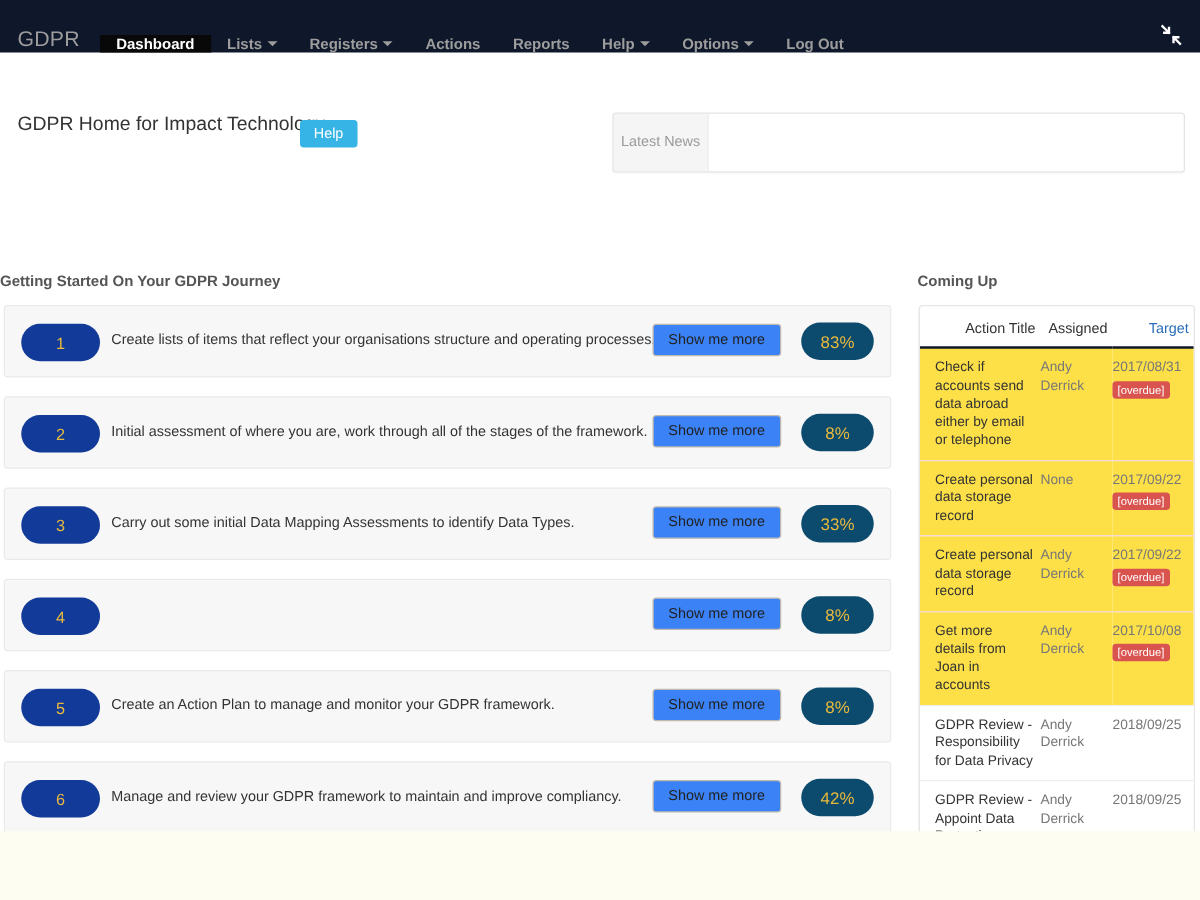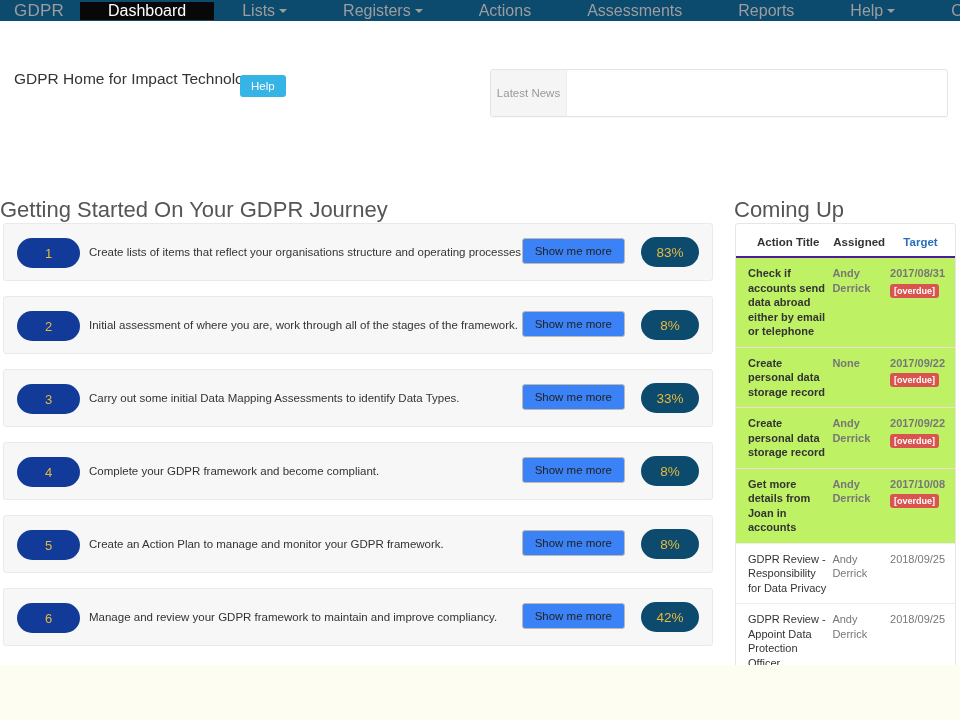--- a/index.html
+++ b/index.html
@@ -17,41 +17,42 @@
   }
   #page-bottom-fill {
     position: absolute;
     left: 0; top: 665px; width: 960px; height: 55px;
     background: #fdfdf2;
   }
 
   
   .navbar {
     position: relative;
-    height: 21px;
-    background: #0c4a6e;
+    height: 42px;
+    background: #0f172a;
     display: flex;
-    align-items: center;
+    align-items: flex-end;
     z-index: 5;
   }
   .brand {
     display: flex; align-items: center;
     padding: 0 16px 0 14px;
     color: #9d9d9d;
     font-size: 17px;
     letter-spacing: .2px;
     text-decoration: none;
   }
   .nav-item {
     display: flex; align-items: center;
-    padding: 0 28px;
+    padding: 0 13px;
     color: #9d9d9d;
-    font-size: 16px;
+    font-size: 12px;
     text-decoration: none;
     white-space: nowrap;
+    font-weight: bold;
   }
   .nav-item.active {
     background: #080808;
     color: #ffffff;
   }
   .caret {
     display: inline-block;
     width: 0; height: 0;
     margin-left: 4px;
     border-left: 4px solid transparent;
@@ -117,23 +118,23 @@
     color: #333333;
     line-height: 15px;
   }
 
   
   .content {
     position: relative;
     padding: 0 12px;
   }
   .section-title {
-    font-size: 22px;
+    font-size: 12px;
     color: #555555;
-    font-weight: normal;
+    font-weight: bold;
     margin: 0;
     position: absolute;
   }
   #journey-title { left: 0px; top: 114px; }
   #comingup-title { left: 734px; top: 114px; }
 
   
   .journey-list {
     position: absolute;
     left: 3px; top: 140px;
@@ -203,42 +204,42 @@
     border-radius: 3px;
     box-shadow: 0 1px 1px rgba(0,0,0,.03);
     overflow: hidden;
   }
   table.actions {
     width: 100%;
     border-collapse: collapse;
     table-layout: fixed;
   }
   table.actions th {
-    text-align: center;
-    font-size: 11.5px;
-    font-weight: bold;
+    text-align: right;
+    font-size: 11.5px;
+    font-weight: normal;
     color: #333333;
     padding: 12px 4px 8px 0;
-    border-bottom: 2px solid #4c1d95;
+    border-bottom: 2px solid #0f172a;
   }
   table.actions th.th-target { color: #2a6ebb; }
   table.actions th:first-child { padding-left: 12px; }
   table.actions td {
     font-size: 11px;
     color: #777777;
     padding: 8px 4px 8px 0;
     vertical-align: top;
     border-top: 1px solid #eeeeee;
     line-height: 14.5px;
   }
   table.actions td:first-child {
     padding-left: 12px;
     color: #333333;
   }
-  table.actions tr.overdue td { background: #bef264; font-weight: bold; }
+  table.actions tr.overdue td { background: #fde047; }
   table.actions tr.overdue + tr.overdue td { border-top: 1px solid #f6dada; }
   .col-title  { width: 92px; }
   .col-assign { width: 55px; }
   .col-target { width: 62px; }
   .overdue-badge {
     display: inline-block;
     margin-top: 3px;
     background: #d9534f;
     color: #ffffff;
     font-size: 9px;
@@ -265,23 +266,20 @@
           <span class="caret"></span>
         </a>
         <a class="nav-item" href="#">
           <span>Registers</span>
           <span class="caret"></span>
         </a>
         <a class="nav-item" href="#">
           <span>Actions</span>
         </a>
         <a class="nav-item" href="#">
-          <span>Assessments</span>
-        </a>
-        <a class="nav-item" href="#">
           <span>Reports</span>
         </a>
         <a class="nav-item" href="#">
           <span>Help</span>
           <span class="caret"></span>
         </a>
         <a class="nav-item" href="#">
           <span>Options</span>
           <span class="caret"></span>
         </a>
@@ -328,21 +326,20 @@
           <div class="pct-pill">8%</div>
         </div>
         <div class="journey-row">
           <div class="step-pill">3</div>
           <div class="step-text">Carry out some initial Data Mapping Assessments to identify Data Types.</div>
           <button class="show-more-btn">Show me more</button>
           <div class="pct-pill">33%</div>
         </div>
         <div class="journey-row">
           <div class="step-pill">4</div>
-          <div class="step-text">Complete your GDPR framework and become compliant.</div>
           <button class="show-more-btn">Show me more</button>
           <div class="pct-pill">8%</div>
         </div>
         <div class="journey-row">
           <div class="step-pill">5</div>
           <div class="step-text">Create an Action Plan to manage and monitor your GDPR framework.</div>
           <button class="show-more-btn">Show me more</button>
           <div class="pct-pill">8%</div>
         </div>
         <div class="journey-row">

